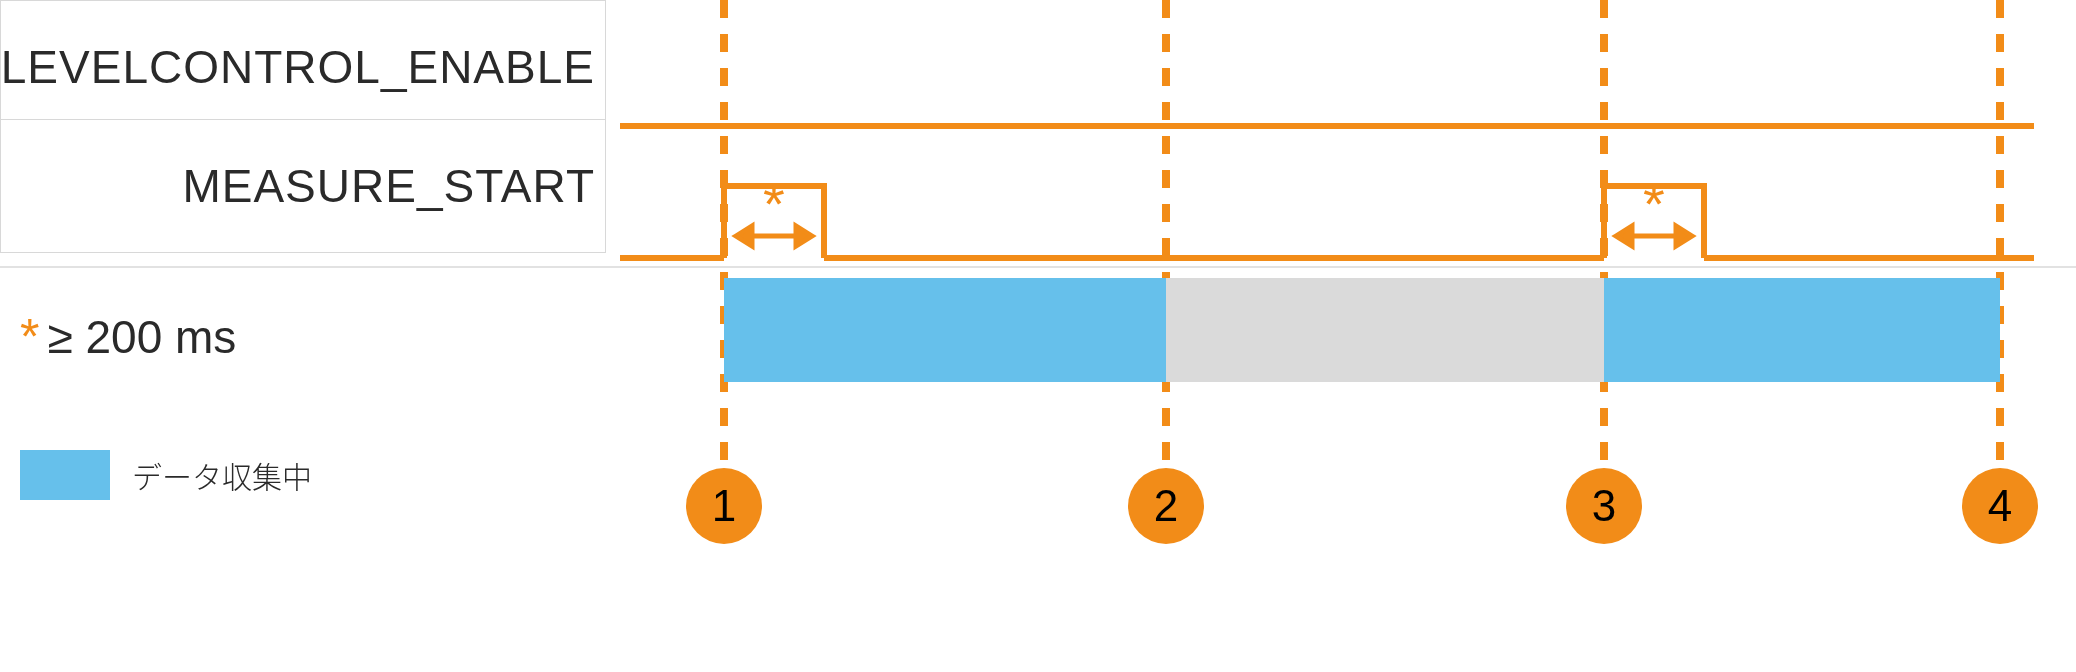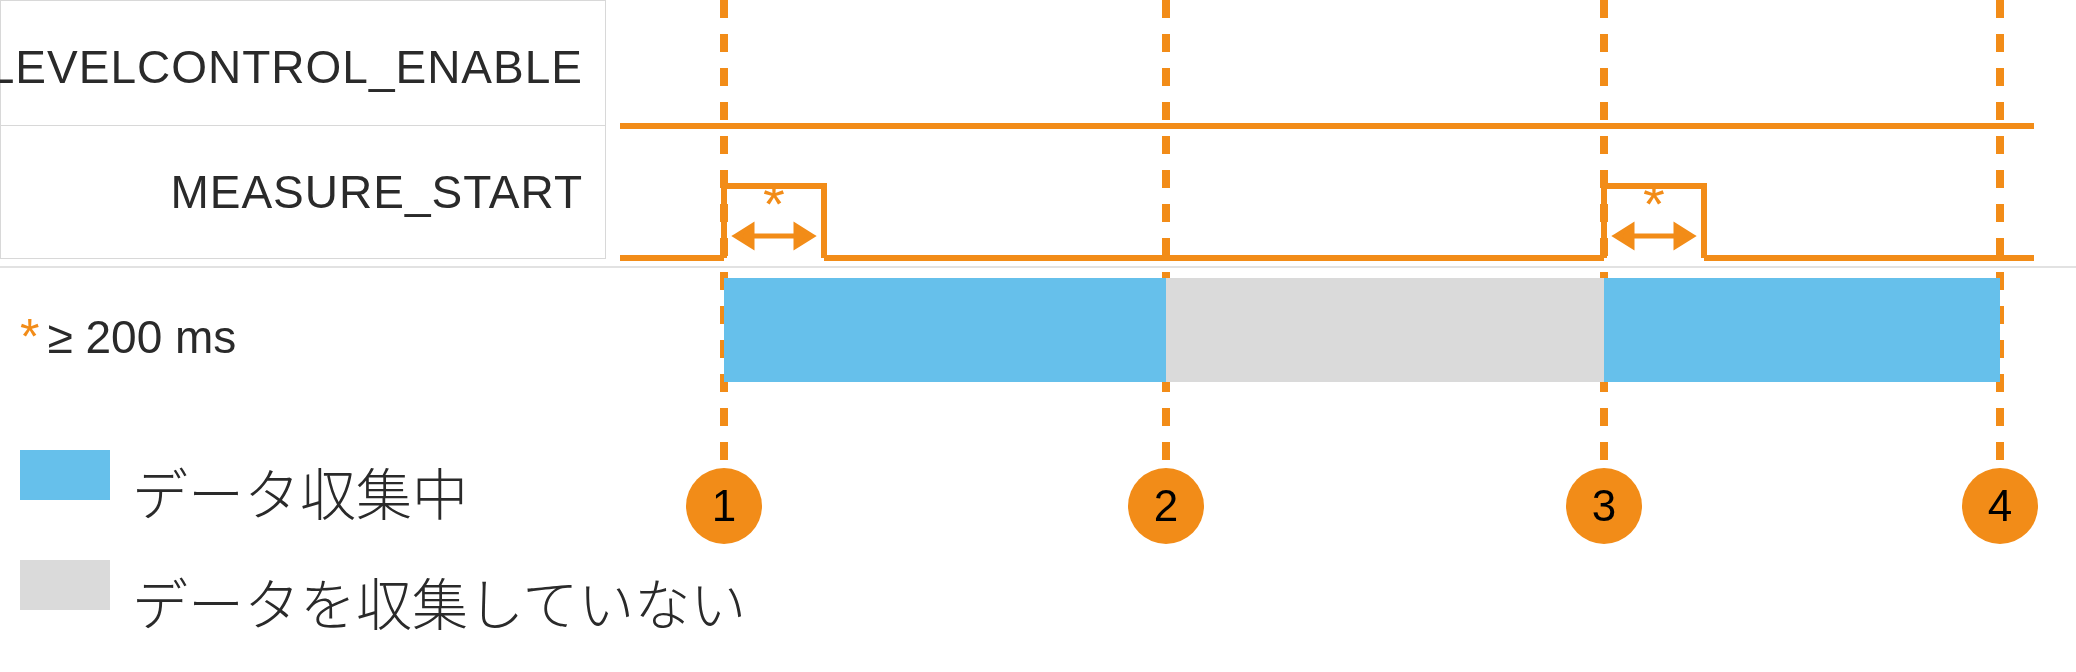--- a/index.html
+++ b/index.html
@@ -25,21 +25,21 @@
     overflow: visible;
   }
   
   .label-cell {
     position: absolute;
     box-sizing: border-box;
     border: 1px solid #d8d8d8;
     display: flex;
     align-items: center;
     justify-content: flex-end;
-    padding-right: 22px;
+    padding-right: 10px;
     font-size: 46px;
     letter-spacing: 1px;
     background: #ffffff;
   }
   
   .footnote {
     position: absolute;
     left: 20px;
     top: 310px;
     font-size: 46px;
@@ -49,22 +49,23 @@
     gap: 8px;
   }
   .footnote .star {
     font-size: 50px;
     line-height: 1;
   }
   .legend-item {
     position: absolute;
     left: 20px;
     display: flex;
+    align-items: center;
     gap: 22px;
-    font-size: 56px;
+    font-size: 30px;
   }
   .legend-swatch {
     width: 90px;
     height: 50px;
   }
   
   .event-circle {
     position: absolute;
     width: 76px;
     height: 76px;
@@ -92,21 +93,21 @@
 </style>
 </head>
 <body>
 
 <div class="diagram">
 
   <div class="label-cell" style="left:0; top:0; width:606px; height:134px;">
     <span>LEVELCONTROL_ENABLE</span>
   </div>
 
-  <div class="label-cell" style="left:0; top:125px; width:606px; height:134px;">
+  <div class="label-cell" style="left:0; top:119px; width:606px; height:134px;">
     <span>MEASURE_START</span>
   </div>
 
   <svg class="abs" width="2076" height="672">
     <line x1="0" y1="267" x2="2076" y2="267" stroke="#e2e2e2" stroke-width="2"></line>
   </svg>
 
   <svg class="abs" width="2076" height="672">
 
     <g stroke="#f28c18" stroke-width="8" stroke-dasharray="18 16" stroke-linecap="butt">
@@ -171,18 +172,14 @@
 
   <div class="footnote">
     <span class="star" style="color:#f28c18;">*</span>
     <span>≥ 200 ms</span>
   </div>
 
   <div class="legend-item" style="top:450px;">
     <div class="legend-swatch" style="background:#66c0eb;"></div>
     <span>データ収集中</span>
   </div>
-  <div class="legend-item" style="top:560px;">
-    <div class="legend-swatch" style="background:#dadada;"></div>
-    <span>データを収集していない</span>
-  </div>
 
 </div>
 
 </body></html>

